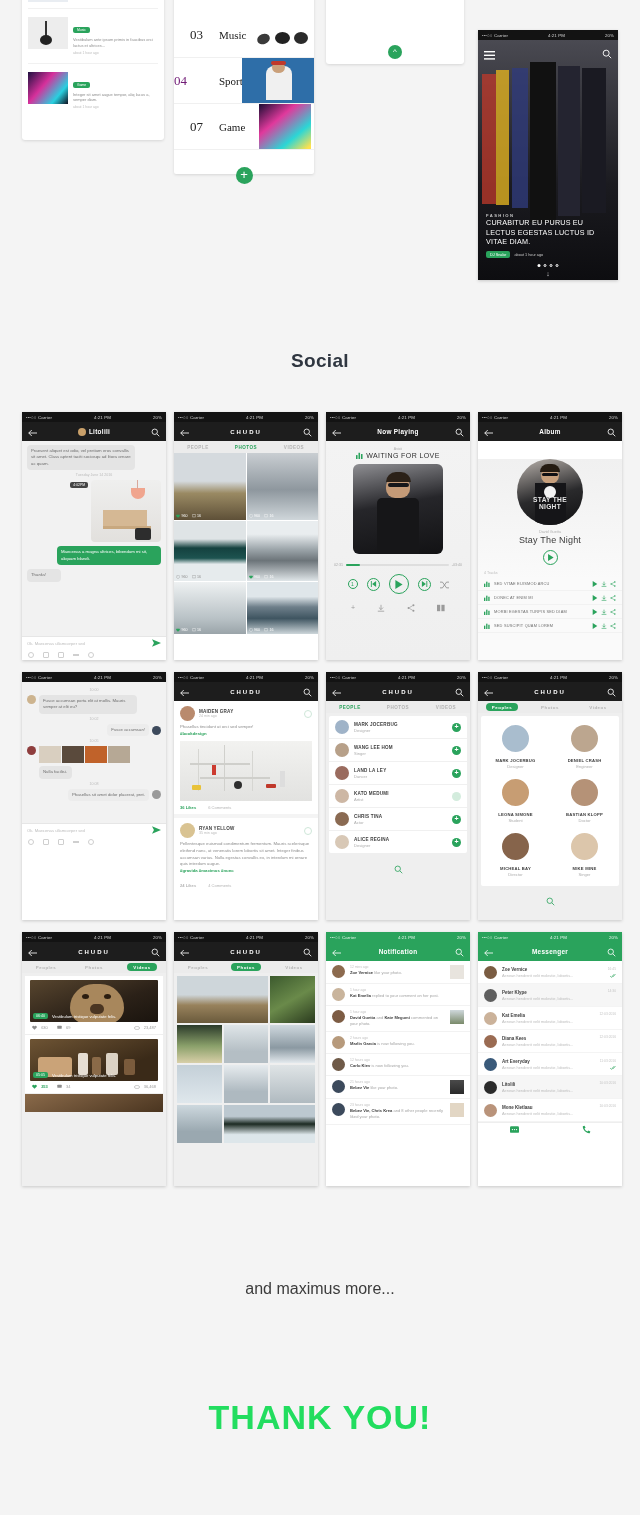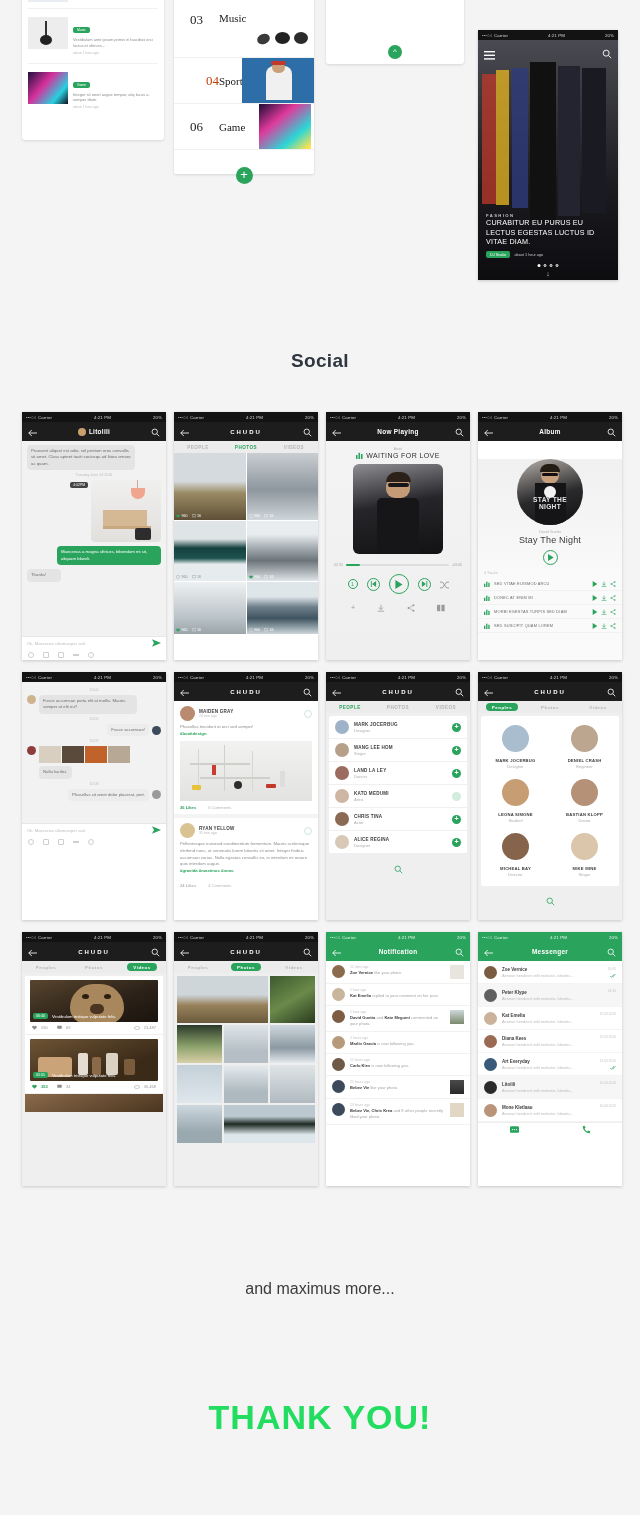--- a/index.html
+++ b/index.html
@@ -146,40 +146,40 @@
       <span style="display:inline-block;background:#2aa35c;color:#fff;font-size:3.4px;padding:1px 4px;border-radius:2px;">Game</span>
       <div style="font-size:4px;color:#8d8d8d;line-height:1.45;margin-top:2px;">Integer sit amet augue tempor, aliq lacus a, semper diam.</div>
       <div style="font-size:3.4px;color:#bdbdbd;margin-top:2px;">about 1 hour ago</div>
     </div>
   </div>
 </div>
 
 <div class="sq" style="left:174px;top:-50px;width:140px;height:224px;border-radius:2px;"></div>
 <div style="position:absolute;left:174px;top:-50px;width:140px;">
   <div style="height:62px;"></div>
-  <div style="display:flex;align-items:flex-start;height:46px;border-bottom:1px solid #f0f0f0;position:relative;overflow:hidden;">
+  <div style="display:flex;align-items:center;height:46px;border-bottom:1px solid #f0f0f0;position:relative;overflow:hidden;">
     <div style="width:45px;text-align:center;font-family:'Liberation Serif',serif;font-size:13px;color:#222;">03</div>
     <div style="font-family:'Liberation Serif',serif;font-size:11px;color:#1a1a1a;">Music</div>
     <div style="position:absolute;right:0;top:0;width:65px;height:46px;background:#fff;">
       <div style="position:absolute;left:8px;top:22px;width:13px;height:10px;border-radius:50%;background:#3a3a3a;transform:rotate(-20deg);"></div>
       <div style="position:absolute;left:26px;top:20px;width:15px;height:12px;border-radius:50%;background:#222;"></div>
       <div style="position:absolute;left:45px;top:20px;width:14px;height:12px;border-radius:50%;background:#2b2b2b;"></div>
     </div>
   </div>
   <div style="display:flex;align-items:center;height:46px;border-bottom:1px solid #f0f0f0;position:relative;overflow:hidden;">
-    <div style="width:45px;text-align:right;font-family:'Liberation Serif',serif;font-size:13px;color:#c2410c;">04</div>
+    <div style="width:45px;text-align:left;font-family:'Liberation Serif',serif;font-size:13px;color:#701a75;">04</div>
     <div style="font-family:'Liberation Serif',serif;font-size:11px;color:#1a1a1a;">Sport</div>
     <div style="position:absolute;right:0;top:0;width:72px;height:46px;background:#2e6ea8;overflow:hidden;">
       <div style="position:absolute;left:24px;top:8px;width:26px;height:34px;background:#f0f0f0;border-radius:8px 8px 0 0;"></div>
       <div style="position:absolute;left:30px;top:4px;width:13px;height:11px;border-radius:50%;background:#caa07a;"></div>
       <div style="position:absolute;left:29px;top:3px;width:15px;height:4px;background:#c0392b;border-radius:2px;"></div>
     </div>
   </div>
   <div style="display:flex;align-items:center;height:46px;border-bottom:1px solid #f0f0f0;position:relative;overflow:hidden;">
-    <div style="width:45px;text-align:center;font-family:'Liberation Serif',serif;font-size:13px;color:#222;">06</div>
+    <div style="width:45px;text-align:center;font-family:'Liberation Serif',serif;font-size:13px;color:#222;">07</div>
     <div style="font-family:'Liberation Serif',serif;font-size:11px;color:#1a1a1a;">Game</div>
     <div style="position:absolute;right:3px;top:0;width:52px;height:46px;background:linear-gradient(140deg,#1b0d33,#e0399c 35%,#2bd6d6 70%,#ffe14d 95%);"></div>
   </div>
   <div style="height:50px;display:flex;align-items:center;justify-content:center;">
     <div style="width:17px;height:17px;border-radius:50%;background:#2aa35c;color:#fff;font-size:13px;line-height:16px;text-align:center;">+</div>
   </div>
 </div>
 
 <div class="sq" style="left:326px;top:-56px;width:138px;height:120px;border-radius:3px;"></div>
 <div style="position:absolute;left:326px;top:-56px;width:138px;height:120px;padding:6px;">

